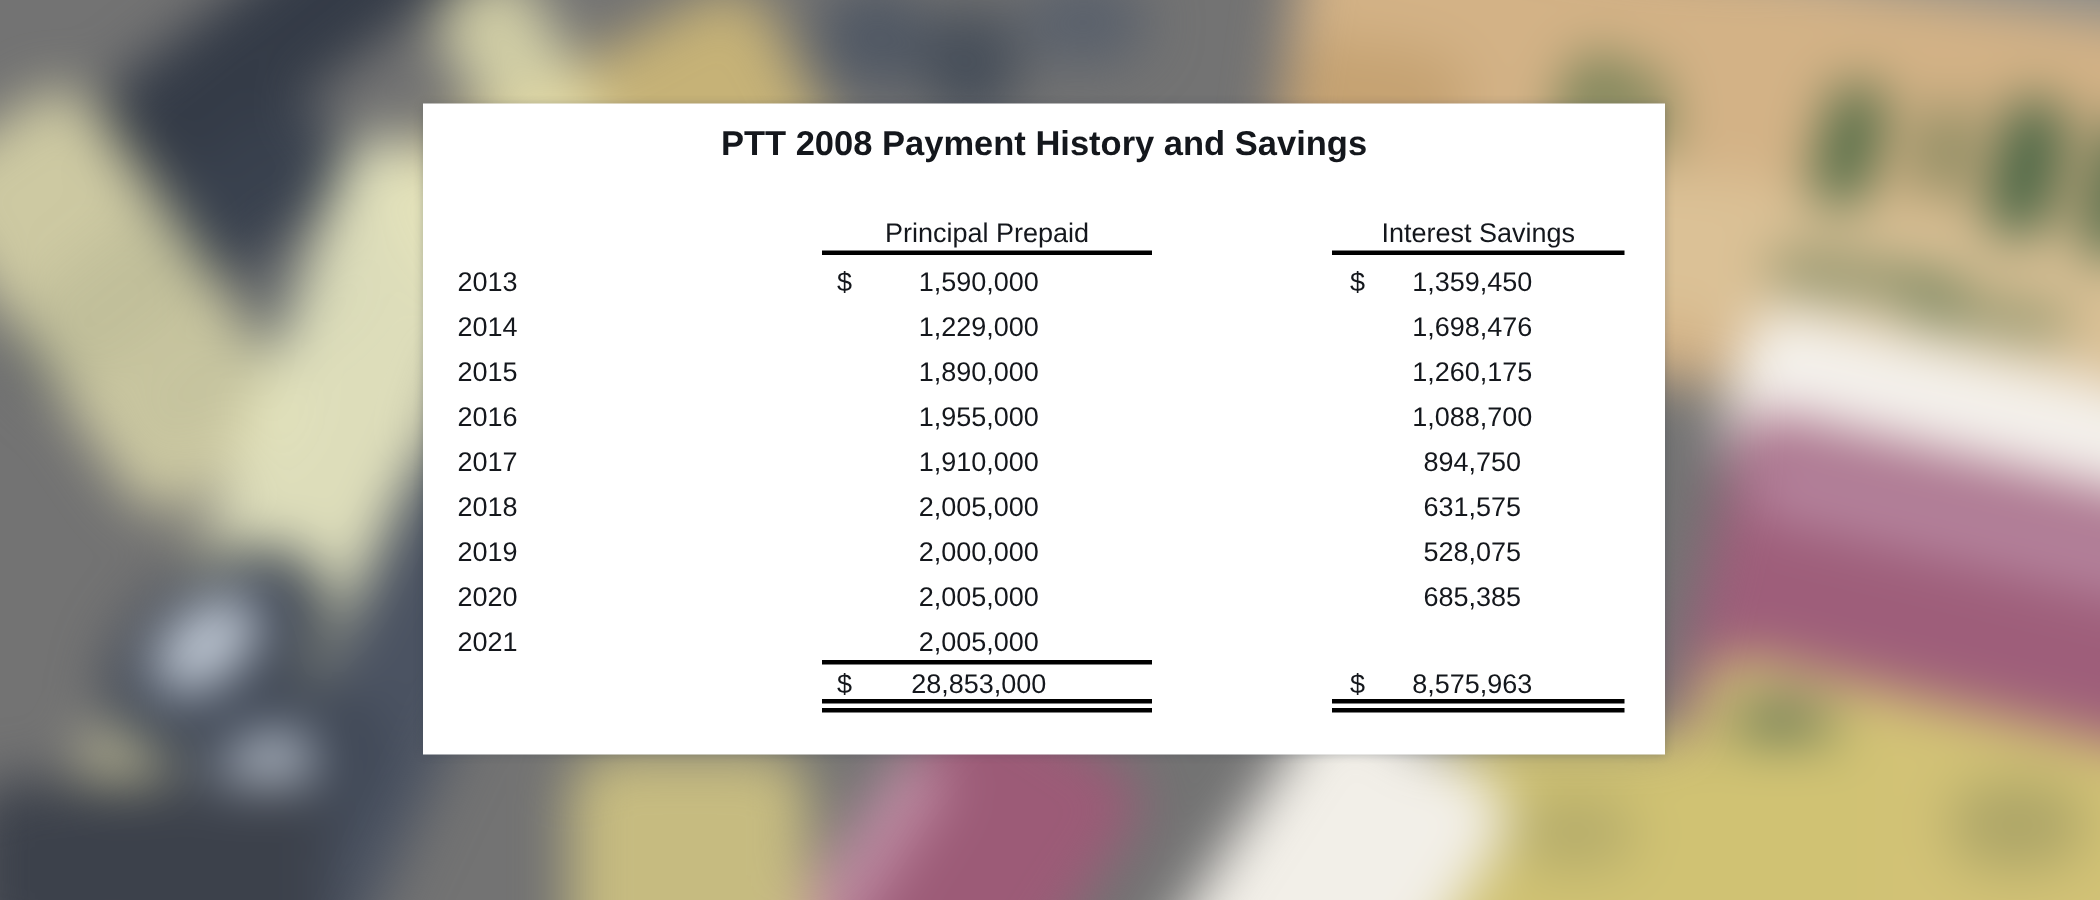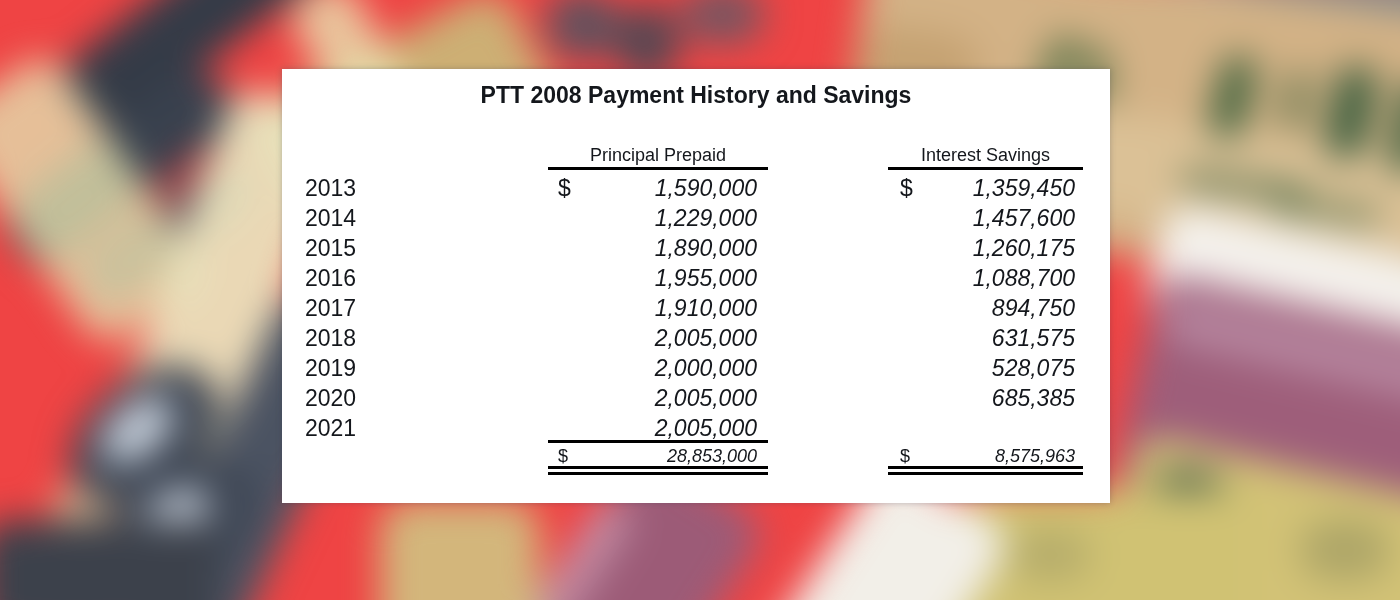--- a/index.html
+++ b/index.html
@@ -2,21 +2,21 @@
 <html><head>
 <meta charset="utf-8">
 <style>
   html, body { margin:0; padding:0; }
   body {
     width:1400px; height:600px; overflow:hidden;
     font-family:"Liberation Sans", sans-serif;
   }
   .canvas {
     position:relative; width:1400px; height:600px; overflow:hidden;
-    background:#ef4444;
+    background:#737373;
   }
 
   
   .bg {
     position:absolute; left:-30px; top:-30px; width:1460px; height:660px;
     filter:blur(18px);
   }
   .bb { position:absolute; border-radius:30px; }
 
   .d1   { left:80px;  top:10px;  width:280px; height:85px;  background:#343b47; transform:rotate(-38deg); }
@@ -74,28 +74,28 @@
   }
   .header-row { position:absolute; left:0; top:75px; width:100%; height:26px; font-size:18px; }
   .hcol {
     position:absolute; text-align:center; height:26px; box-sizing:border-box;
     border-bottom:3px solid #000; line-height:22px;
   }
   .hcol.principal { left:266px; width:220px;text-align:center; }
   .hcol.interest  { left:606px; width:195px; }
 
   .rows { position:absolute; left:0; top:104px; width:100%; }
-  .trow { position:relative; height:30px; font-size:23px; line-height:30px; }
+  .trow { position:relative; height:30px; font-size:18px; line-height:30px; }
   .ycell { position:absolute; left:23px; width:80px; }
   .acell { position:absolute; top:0; height:30px; box-sizing:border-box; }
   .acell.principal { left:266px; width:220px; }
   .acell.interest  { left:606px; width:195px; }
   .dollar { position:absolute; left:10px; top:0; }
   .acell.interest .dollar { left:12px; }
-  .val { display:block; text-align:right; padding-right:11px;font-style:italic; }
+  .val { display:block; text-align:center; padding-right:11px; }
   .acell.interest .val { padding-right:8px; }
   .trow.last .acell { border-bottom:3px solid #000; }
 
   .total-row { position:relative; height:32px; font-size:18px; line-height:27px; }
   .total-row .acell { height:32px; border-bottom:9px double #000; }
 </style>
 </head>
 <body>
 
 <div class="canvas">
@@ -173,21 +173,21 @@
           <span class="val">1,359,450</span>
         </span>
       </div>
 
       <div class="trow">
         <span class="ycell">2014</span>
         <span class="acell principal">
           <span class="val">1,229,000</span>
         </span>
         <span class="acell interest">
-          <span class="val">1,457,600</span>
+          <span class="val">1,698,476</span>
         </span>
       </div>
 
       <div class="trow">
         <span class="ycell">2015</span>
         <span class="acell principal">
           <span class="val">1,890,000</span>
         </span>
         <span class="acell interest">
           <span class="val">1,260,175</span>

